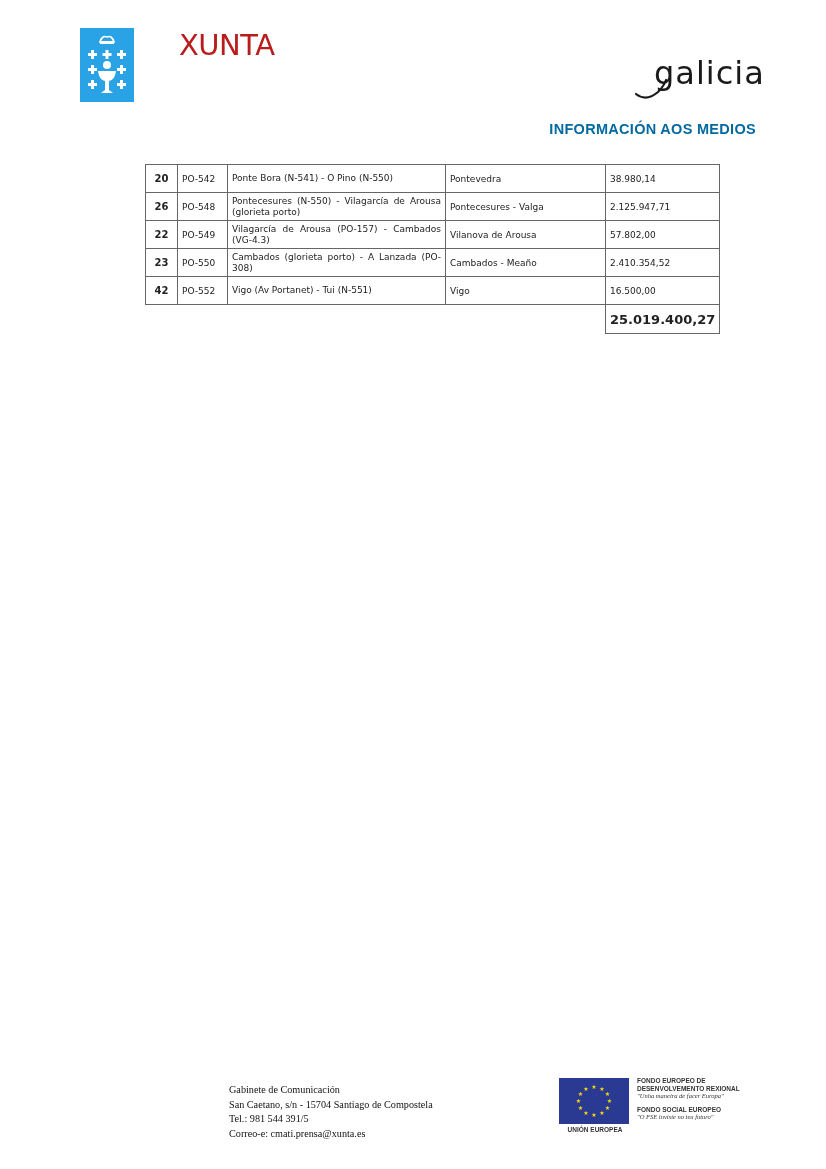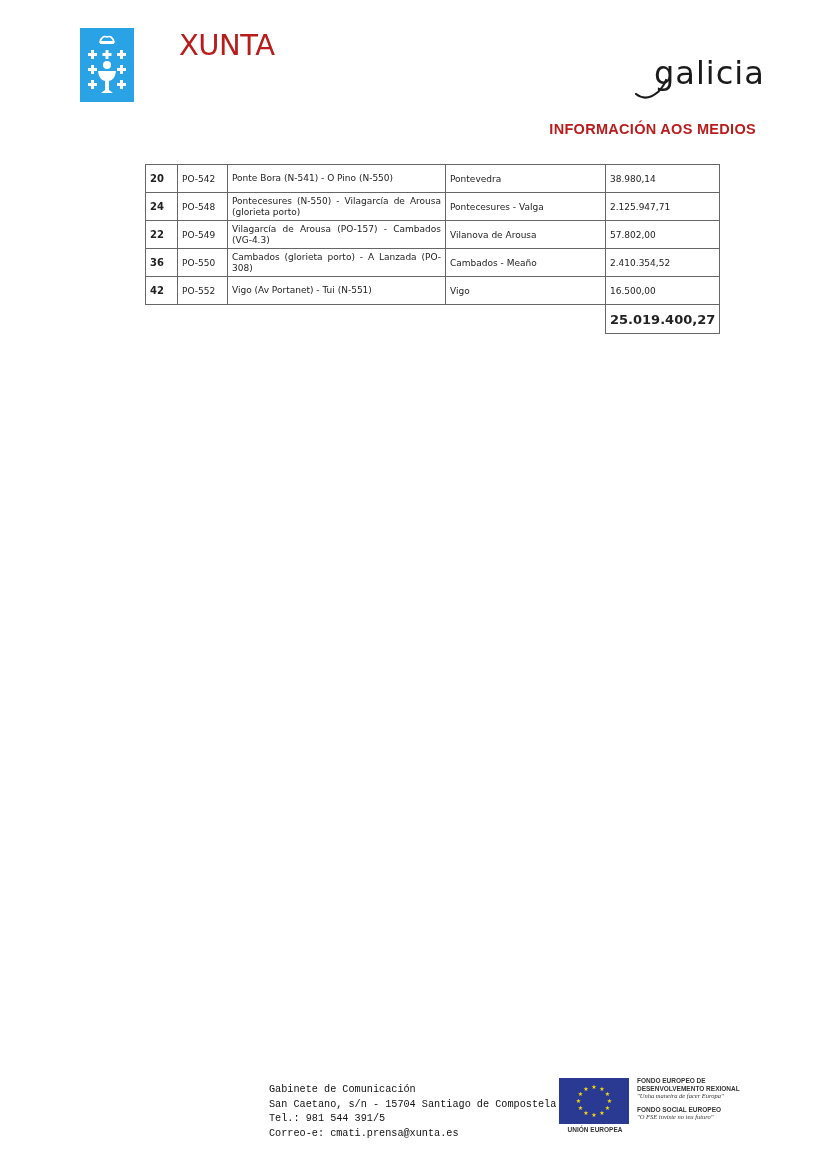--- a/index.html
+++ b/index.html
@@ -5,34 +5,34 @@
     html, body { margin:0; padding:0; background:#ffffff; }
     body { width:826px; height:1169px; position:relative; overflow:hidden; font-family:"DejaVu Sans", sans-serif; color:#111; }
 
     .logo-xunta { position:absolute; left:80px; top:28px; width:240px; height:74px; }
     .shield { position:absolute; left:0; top:0; width:54px; height:74px; background:#29a3e5; }
     .shield svg { display:block; }
     .xunta-text { position:absolute; left:67px; top:2px; font-family:"DejaVu Sans", sans-serif; font-size:29px; line-height:30px; letter-spacing:-0.5px; color:#b91c1c; font-weight:normal;margin-left:32px; }
 
     .logo-galicia { position:absolute; left:632px; top:58px; width:126px; height:46px; }
     .galicia-text { position:absolute; left:22px; top:-4px; font-family:"DejaVu Sans", sans-serif; font-size:32px; letter-spacing:1px; color:#1a1a1a; }
-    .header-title { position:absolute; right:70px; top:121px; font-family:"Liberation Sans", sans-serif; font-weight:bold; font-size:14.5px; letter-spacing:0.3px; color:#b91c1c; }
+    .header-title { position:absolute; right:70px; top:121px; font-family:"Liberation Sans", sans-serif; font-weight:bold; font-size:14.5px; letter-spacing:0.3px; color:#0369a1; }
 
     table.data { position:absolute; left:145px; top:164px; border-collapse:collapse; font-family:"DejaVu Sans", sans-serif; font-size:9px; color:#222; }
     table.data td { border:1px solid #666; padding:0 4px; height:27px; vertical-align:middle; }
-    td.num { width:23px; font-weight:bold; font-size:10px; }
+    td.num { width:23px; text-align:center; font-weight:bold; font-size:10px; }
     td.code { width:41px; }
     td.desc { width:209px; line-height:11px; text-align:justify;margin-top:8px; }
     td.muni { width:151px; }
     td.amount { width:87px; text-align:left; }
     tr.total td { height:28px; }
     tr.total td.blank { border:none; }
     tr.total td.total-amount { font-weight:bold; font-size:13px; text-align:right; }
 
-    .footer-contact { position:absolute; left:229px; top:1083px; font-family:Liberation Mono, monospace; font-size:10.2px; line-height:14.5px; color:#111;margin-left:40px; }
+    .footer-contact { position:absolute; left:229px; top:1083px; font-family:Liberation Serif, serif; font-size:10.2px; line-height:14.5px; color:#111; }
     .eu-flag { position:absolute; left:559px; top:1078px; width:70px; height:46px; background:#2a3a93; }
     .eu-label { position:absolute; left:560px; top:1126px; width:70px; text-align:center; font-family:"Liberation Sans", sans-serif; font-size:6.5px; font-weight:bold; color:#333; }
     .eu-funds { position:absolute; left:637px; top:1077px; font-family:"Liberation Sans", sans-serif; font-size:6.5px; line-height:7.5px; color:#333; }
     .eu-funds .f-title { font-weight:bold; }
     .eu-funds .f-motto { font-style:italic; font-family:"Liberation Serif", serif; }
     .eu-funds .gap { height:6px; }
   </style>
 </head>
 <body>
 
@@ -82,35 +82,35 @@
 <table class="data">
   <tbody>
     <tr>
       <td class="num">20</td>
       <td class="code">PO-542</td>
       <td class="desc">Ponte Bora (N-541) - O Pino (N-550)</td>
       <td class="muni">Pontevedra</td>
       <td class="amount">38.980,14</td>
     </tr>
     <tr>
-      <td class="num">24</td>
+      <td class="num">26</td>
       <td class="code">PO-548</td>
       <td class="desc">Pontecesures (N-550) - Vilagarcía de Arousa (glorieta porto)</td>
       <td class="muni">Pontecesures - Valga</td>
       <td class="amount">2.125.947,71</td>
     </tr>
     <tr>
       <td class="num">22</td>
       <td class="code">PO-549</td>
       <td class="desc">Vilagarcía de Arousa (PO-157) - Cambados (VG-4.3)</td>
       <td class="muni">Vilanova de Arousa</td>
       <td class="amount">57.802,00</td>
     </tr>
     <tr>
-      <td class="num">36</td>
+      <td class="num">23</td>
       <td class="code">PO-550</td>
       <td class="desc">Cambados (glorieta porto) - A Lanzada (PO-308)</td>
       <td class="muni">Cambados - Meaño</td>
       <td class="amount">2.410.354,52</td>
     </tr>
     <tr>
       <td class="num">42</td>
       <td class="code">PO-552</td>
       <td class="desc">Vigo (Av Portanet) - Tui (N-551)</td>
       <td class="muni">Vigo</td>

